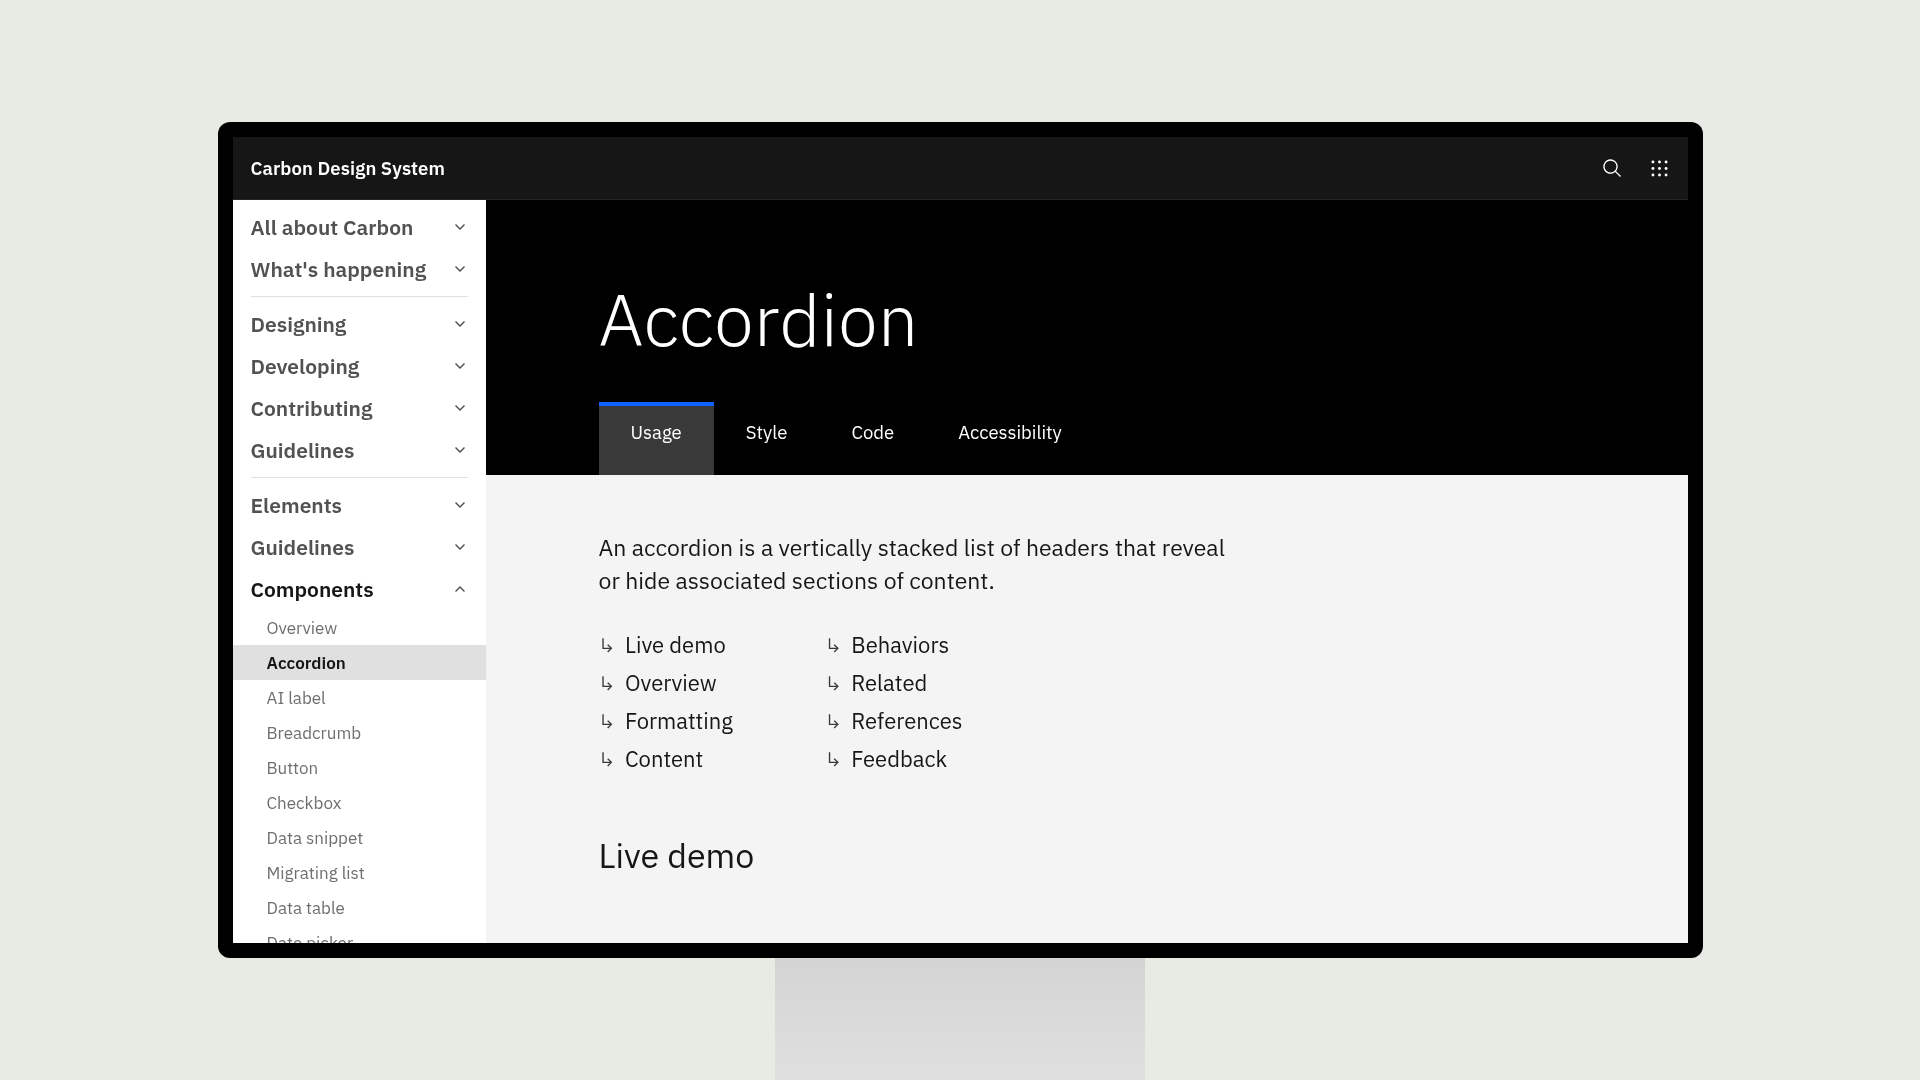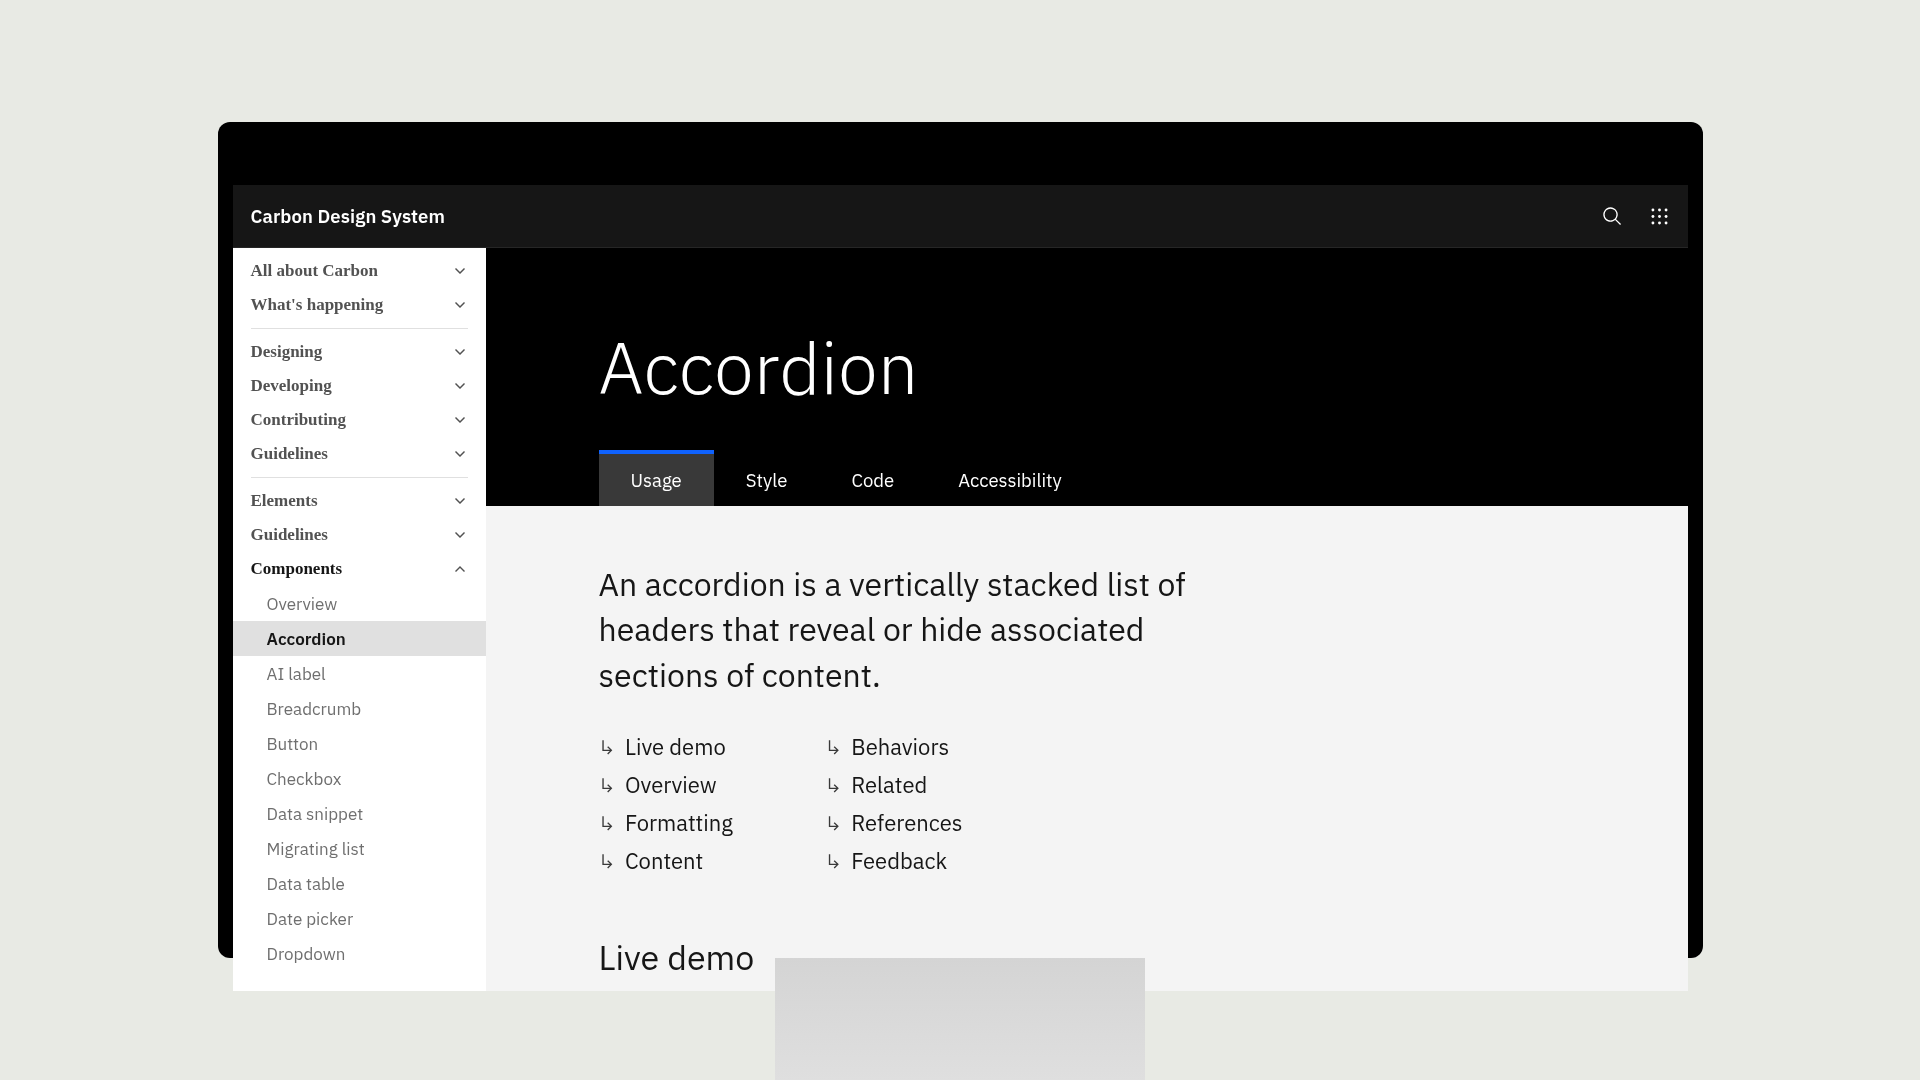--- a/index.html
+++ b/index.html
@@ -28,21 +28,20 @@
     height: 200px;
     background: linear-gradient(#d4d4d4, #e6e6e6);
   }
   .screen {
     width: 100%;
     height: 100%;
     background: #161616;
     overflow: hidden;
     display: flex;
     flex-direction: column;
-    margin-top: 48px;
   }
   .topbar {
     height: 63px;
     background: #161616;
     display: flex;
     align-items: center;
     padding: 0 18px;
     justify-content: space-between;
     border-bottom: 1px solid #262626;
   }
@@ -75,23 +74,22 @@
     border-top: 1px solid #e0e0e0;
     margin: 6px 18px;
   }
   .nav-item {
     display: flex;
     align-items: center;
     justify-content: space-between;
     padding: 7px 0;
     cursor: pointer;
     color: #525252;
-    font-size: 17px;
+    font-size: 21px;
     font-weight: 600;
-    font-family: Liberation Serif, serif;
   }
   .nav-item.expanded { color: #161616; }
   .chevron { color: #525252; display:flex; }
   .sub-item {
     padding: 6.5px 0 6.5px 16px;
     font-size: 17px;
     color: #6f6f6f;
     cursor: pointer;
     margin: 0 -18px 0 -18px;
     padding-left: 34px;
@@ -119,41 +117,41 @@
     letter-spacing: 0;
   }
   .tabs {
     display: flex;
     padding-left: 113px;
     background: #000;
   }
   .tab {
     color: #fff;
     font-size: 18.5px;
-    padding: 18px 32px 14px;
+    padding: 18px 32px 31px;
     cursor: pointer;
     position: relative;
   }
   .tab.active {
     background: #393939;
   }
   .tab.active::before {
     content: '';
     position: absolute;
     top: 0; left: 0; right: 0;
     height: 4px;
     background: #0f62fe;
   }
   .content {
     background: #f4f4f4;
     flex: 1;
     padding: 56px 0 0 113px;
   }
   .intro {
-    font-size: 32px;
+    font-size: 23px;
     line-height: 1.42;
     color: #161616;
     max-width: 640px;
     margin-bottom: 34px;
     font-weight: 400;
   }
   .anchors {
     display: flex;
     gap: 92px;
     margin-bottom: 60px;

